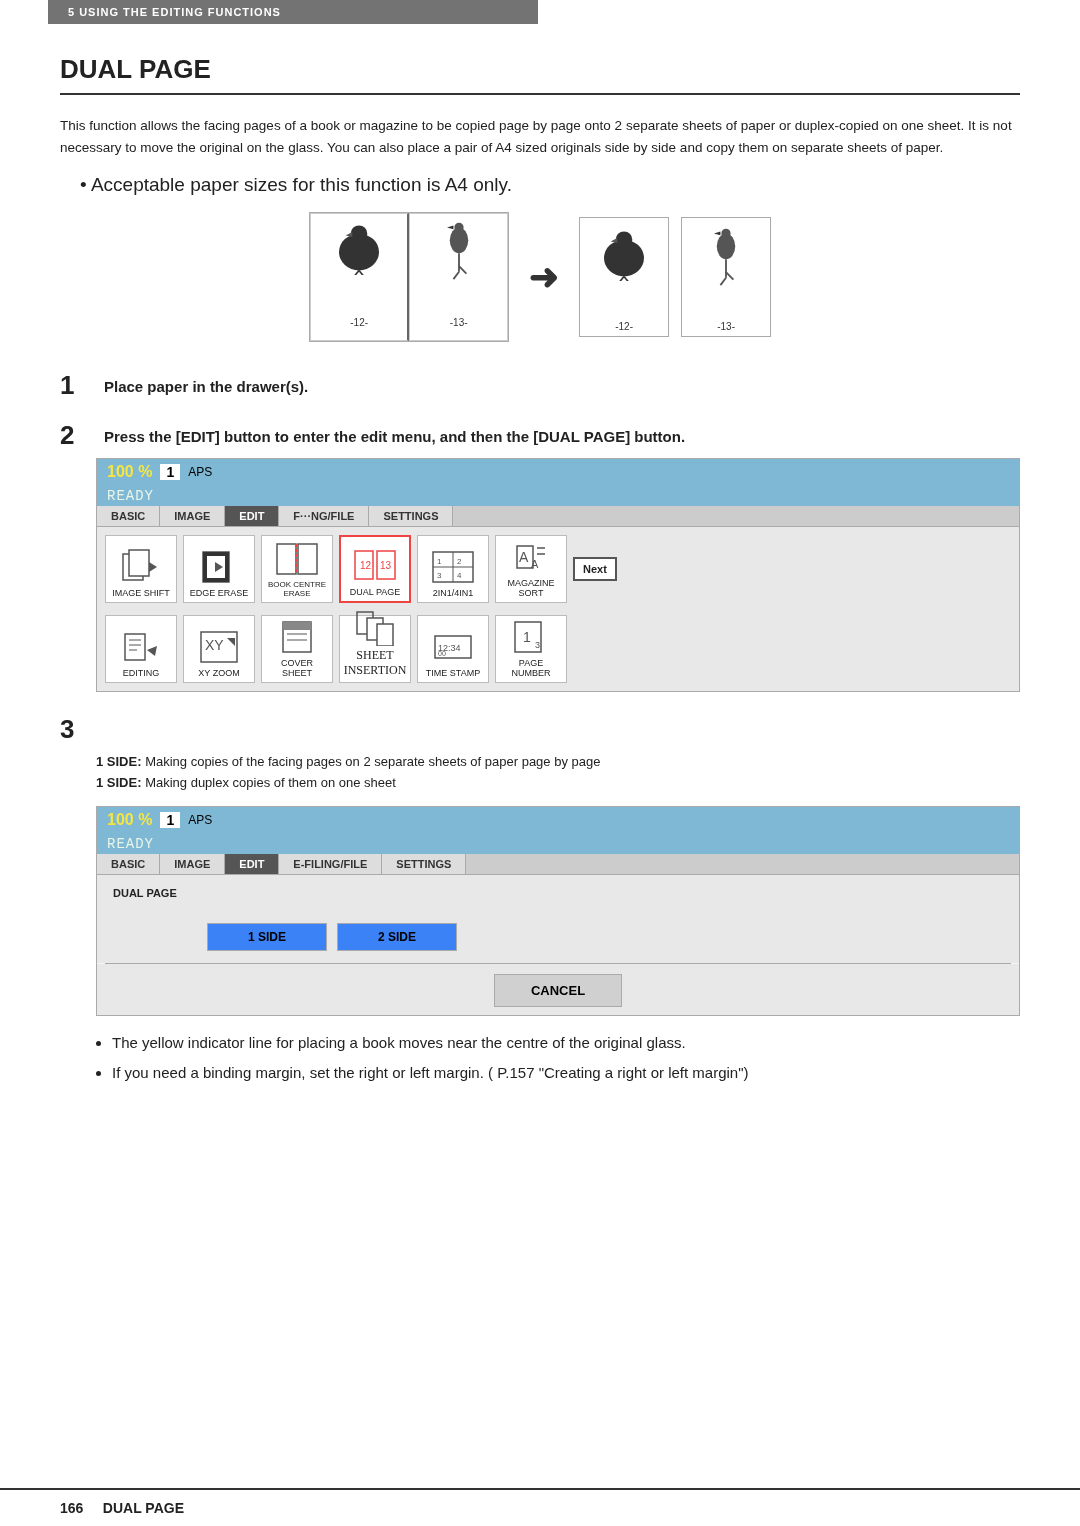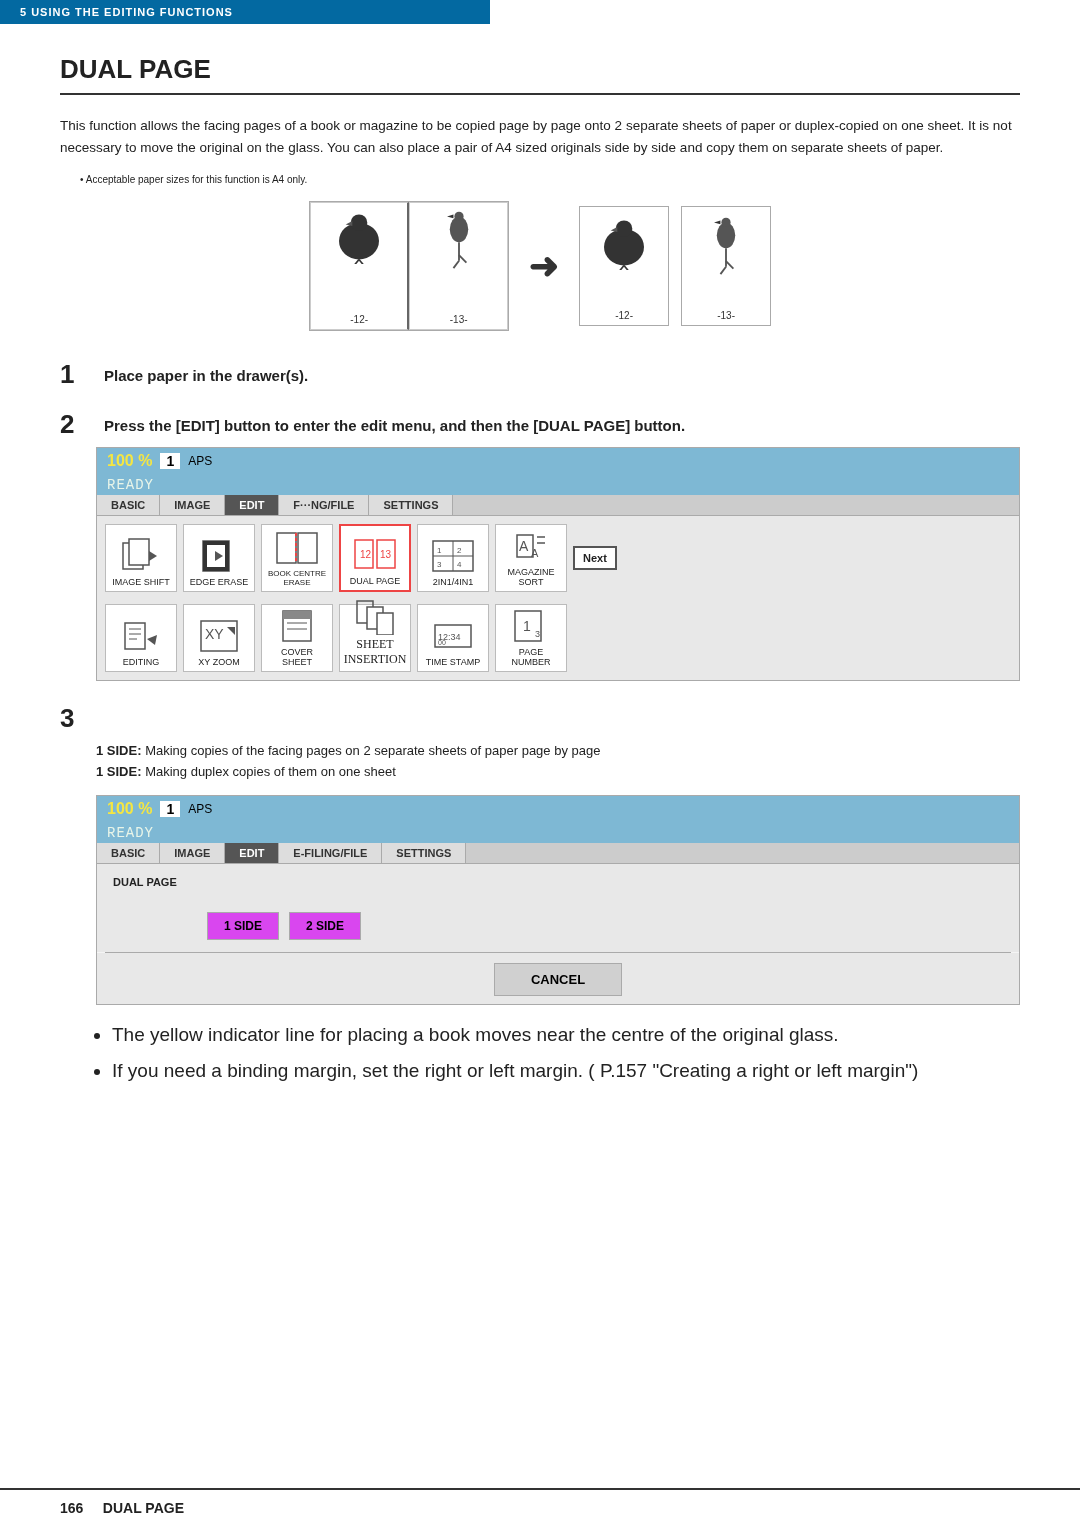--- a/index.html
+++ b/index.html
@@ -8,27 +8,28 @@
       min-height: 1526px;
       background: #fff;
       font-family: Arial, sans-serif;
       font-size: 14px;
       color: #222;
       position: relative;
     }
 
     
     .top-banner {
-      background: #0369a1;
+      background: #737373;
       padding: 6px 20px;
       font-size: 11px;
       font-weight: bold;
       color: #fff;
       letter-spacing: 1px;
       width: 490px;
+      margin-left: 48px;
     }
 
     
     .main-content {
       padding: 20px 60px 80px 60px;
     }
 
     
     .page-title {
       font-size: 26px;
@@ -40,21 +41,21 @@
     }
 
     
     .description {
       font-size: 13.5px;
       line-height: 1.6;
       margin-bottom: 16px;
     }
 
     .bullet-item {
-      font-size: 10px;
+      font-size: 19px;
       margin-left: 20px;
       margin-bottom: 16px;
     }
 
     
     .illustration-area {
       display: flex;
       align-items: center;
       justify-content: center;
       gap: 20px;
@@ -91,21 +92,21 @@
     }
 
     .book-page-left {
       border-right: 2px solid #666;
     }
 
     .page-num {
       font-size: 10px;
       color: #333;
       position: absolute;
-      bottom: 4px;
+      bottom: 12px;
     }
 
     .arrow-symbol {
       font-size: 36px;
       color: #333;
       font-weight: bold;
     }
 
     
     .single-pages {
@@ -313,22 +314,22 @@
 
     .panel2-buttons {
       display: flex;
       gap: 10px;
       padding: 12px 16px 12px 110px;
       background: #e8e8e8;
     }
 
     .side-btn {
       border: 1px solid #aaa;
-      padding: 6px 16px;
-      background: #d946ef;
+      padding: 6px 40px;
+      background: #3b82f6;
       font-size: 12px;
       font-weight: bold;
       cursor: pointer;
       text-transform: uppercase;
     }
 
     .panel2-separator {
       border: none;
       border-top: 1px solid #aaa;
       margin: 0 8px;
@@ -351,21 +352,21 @@
       text-transform: uppercase;
     }
 
     
     .notes-list {
       margin-left: 36px;
       margin-top: 8px;
     }
 
     .note-item {
-      font-size: 19px;
+      font-size: 15px;
       margin-left: 16px;
       margin-bottom: 8px;
       line-height: 1.5;
       list-style-type: disc;
     }
 
     
     .footer {
       position: absolute;
       bottom: 0;

